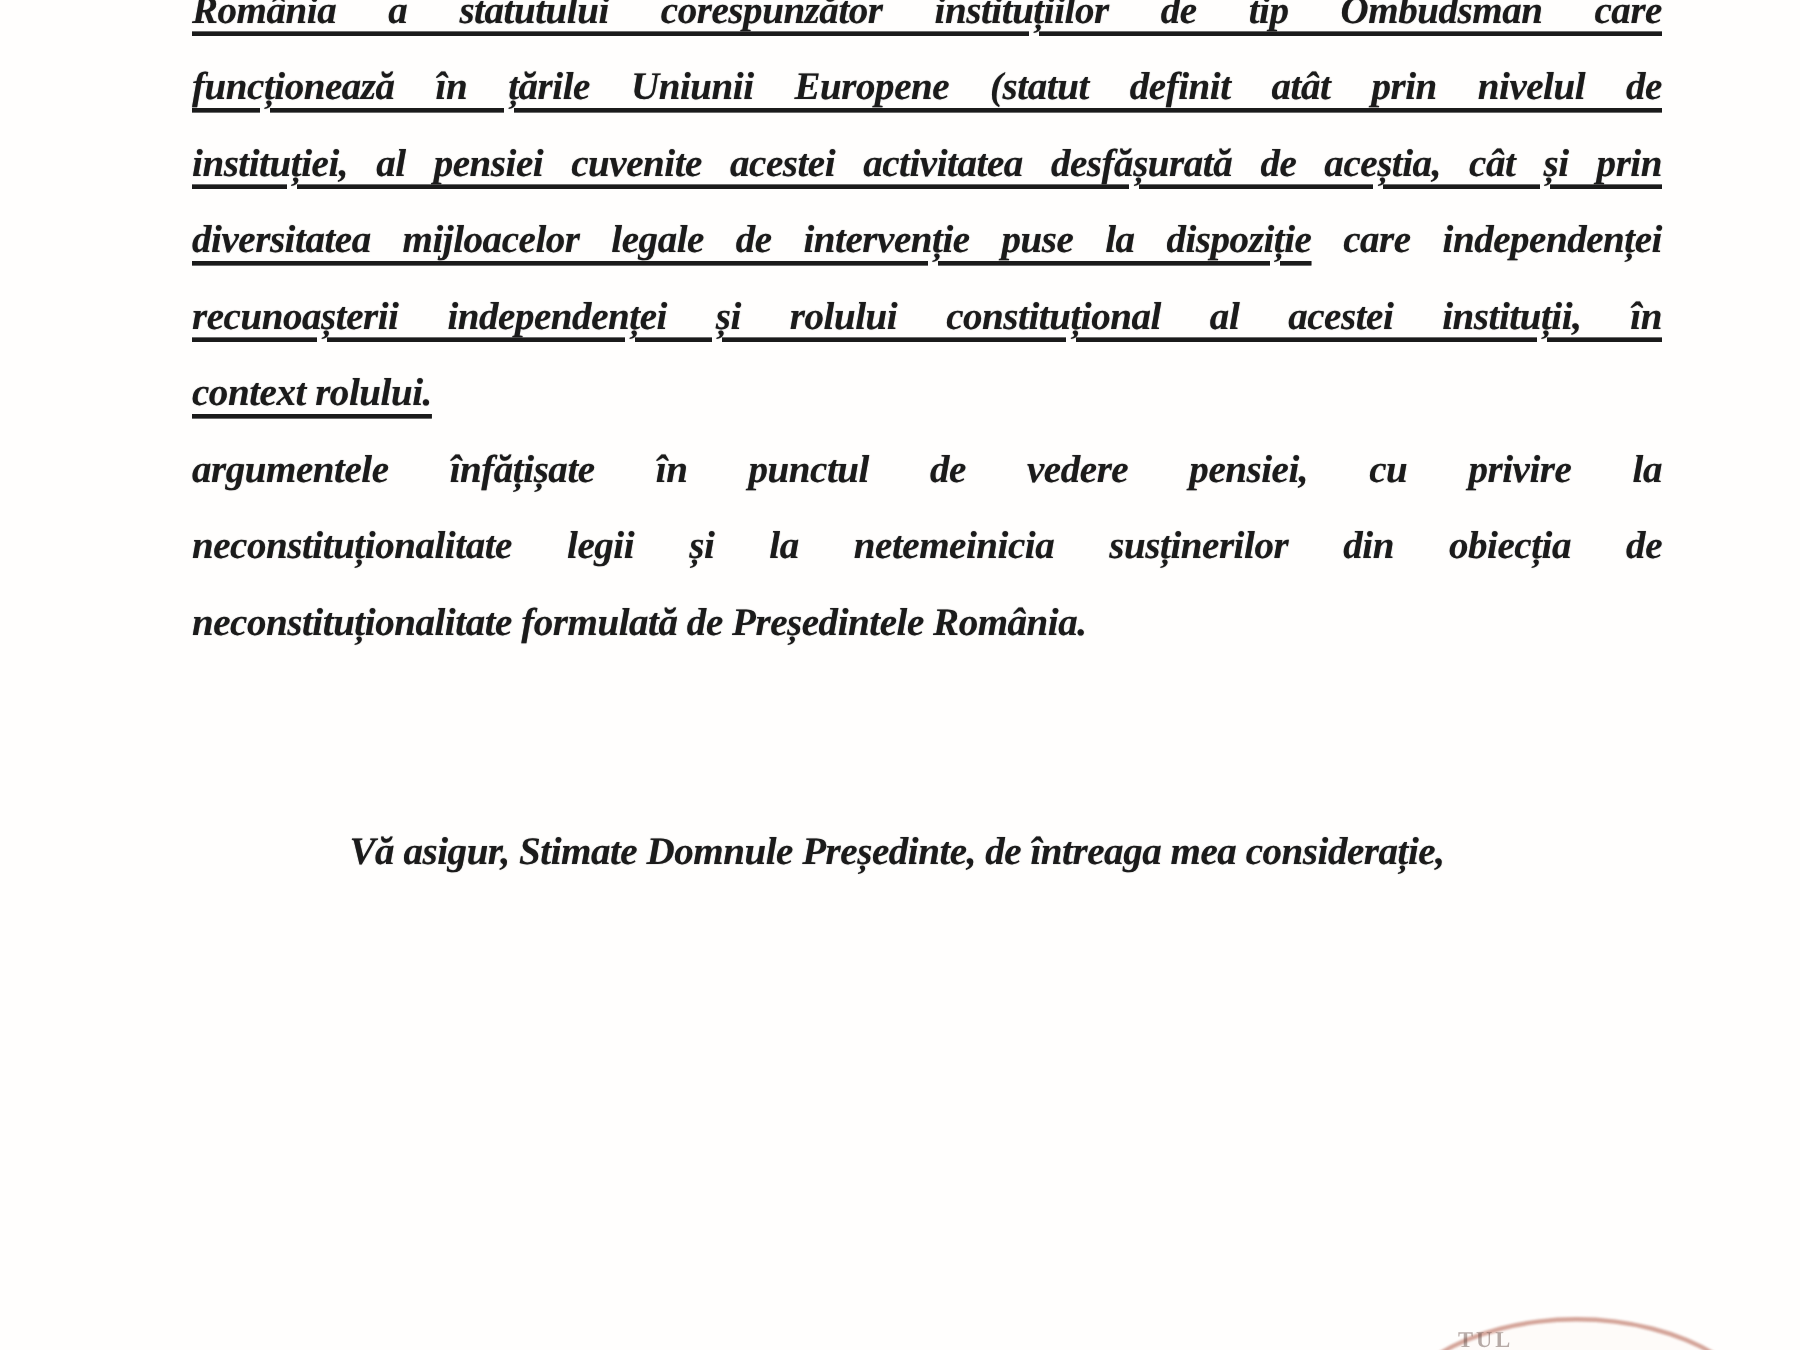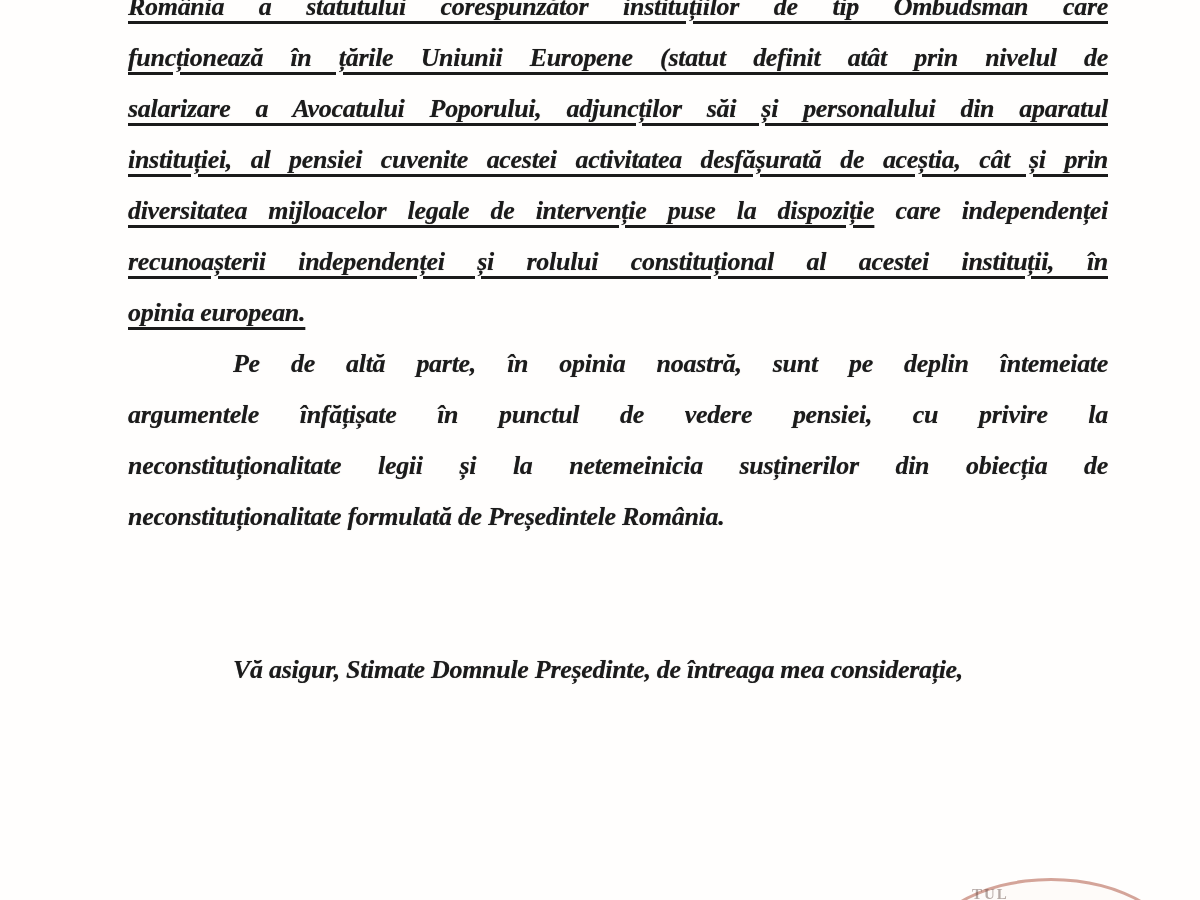--- a/index.html
+++ b/index.html
@@ -73,27 +73,25 @@
   }
 </style>
 </head>
 <body>
 
 <div class="page">
   <div class="textblock">
 
     <div class="ln just"><span class="u">România a statutului corespunzător instituțiilor de tip Ombudsman care</span></div>
     <div class="ln just"><span class="u">funcționează în țările Uniunii Europene (statut definit atât prin nivelul de</span></div>
-    <div class="ln just"><span class="u">salarizare a Avocatului Poporului, adjuncților săi și personalului din aparatul</span></div>
     <div class="ln just"><span class="u">instituției, al pensiei cuvenite acestei activitatea desfășurată de aceștia, cât și prin</span></div>
     <div class="ln just"><span class="u">diversitatea mijloacelor legale de intervenție puse la dispoziție</span><span> care independenței</span></div>
     <div class="ln just"><span class="u">recunoașterii independenței și rolului constituțional al acestei instituții, în</span></div>
-    <div class="ln"><span class="u">opinia european.</span></div>
+    <div class="ln"><span class="u">context rolului.</span></div>
 
-    <div class="ln just indent"><span>Pe de altă parte, în opinia noastră, sunt pe deplin întemeiate</span></div>
     <div class="ln just"><span>argumentele înfățișate în punctul de vedere pensiei, cu privire la</span></div>
     <div class="ln just"><span>neconstituționalitate legii și la netemeinicia susținerilor din obiecția de</span></div>
     <div class="ln"><span>neconstituționalitate formulată de Președintele România.</span></div>
 
     <div class="ln blank"></div>
     <div class="ln blank"></div>
 
     <div class="ln indent"><span>Vă asigur, Stimate Domnule Președinte, de întreaga mea considerație,</span></div>
 
   </div>

